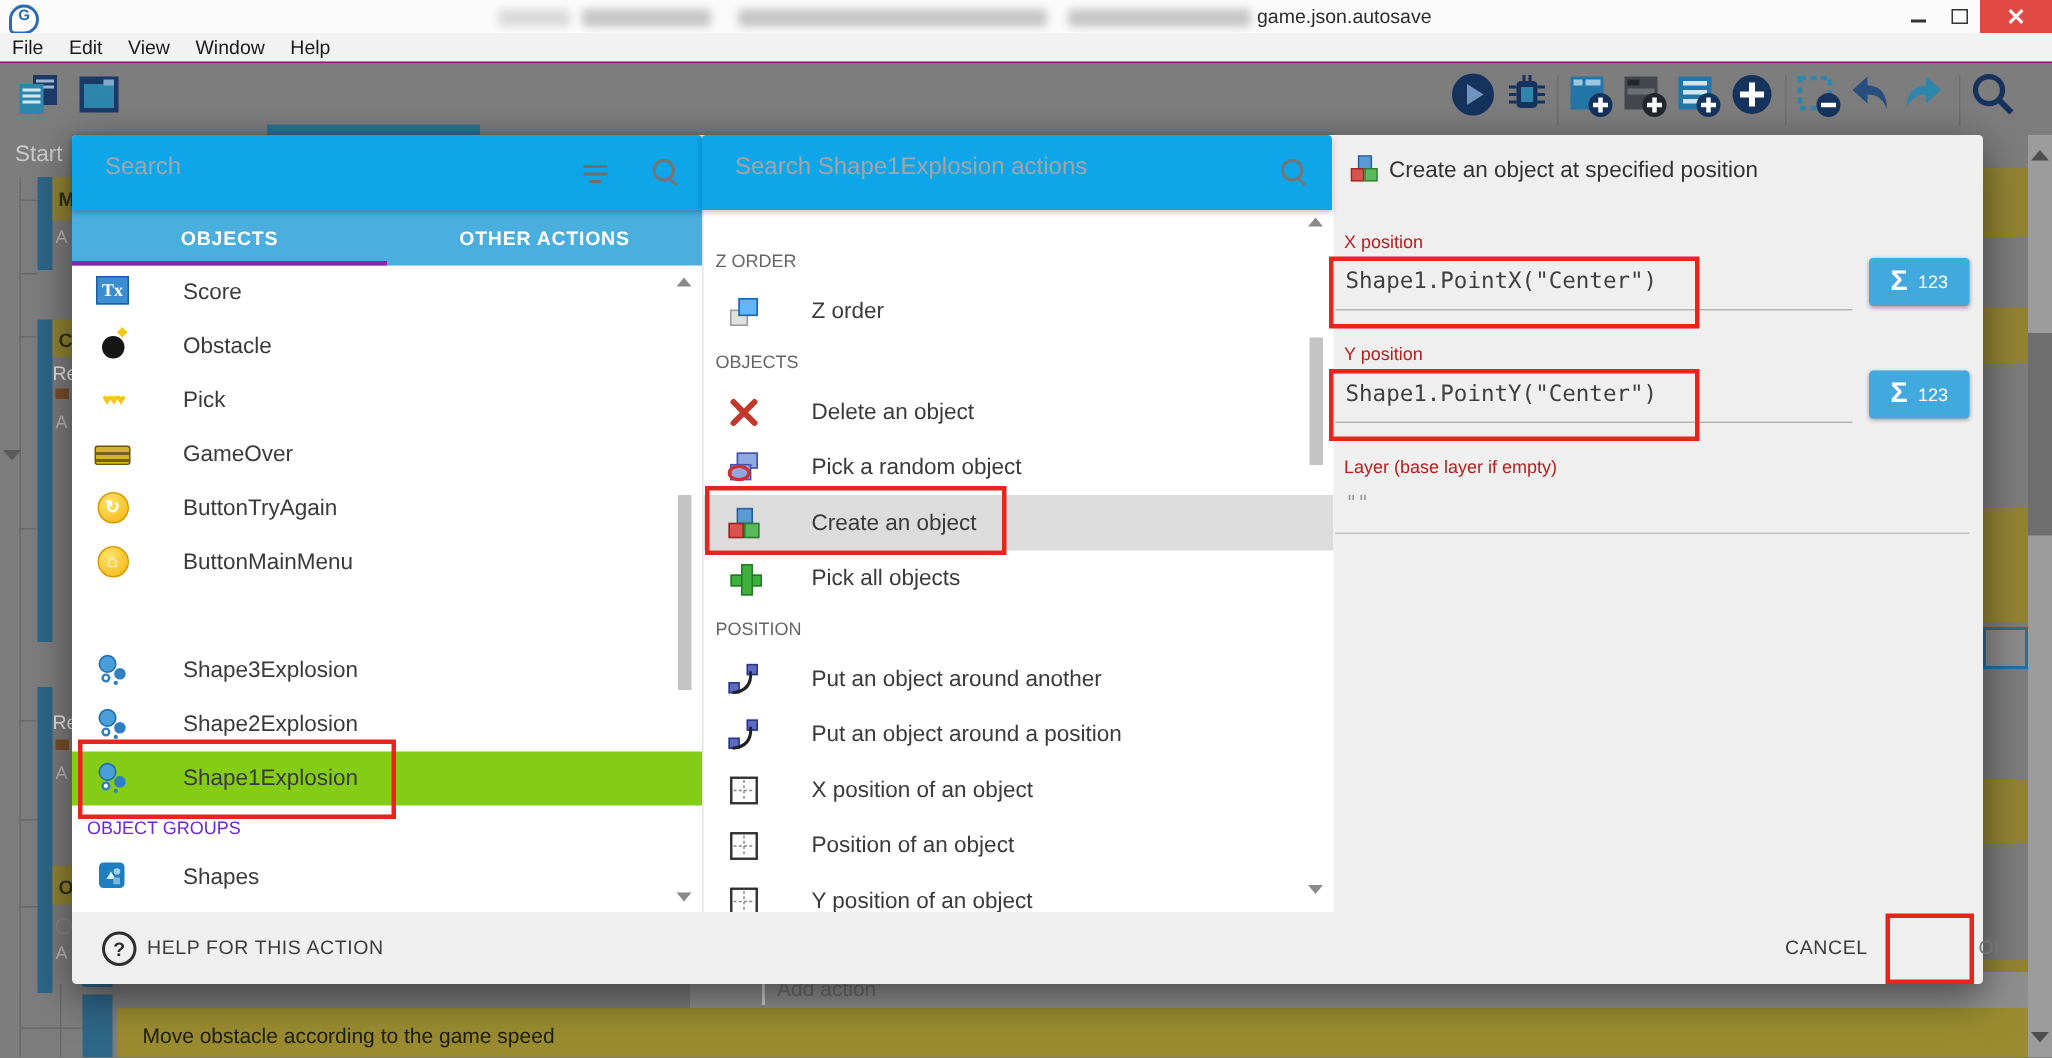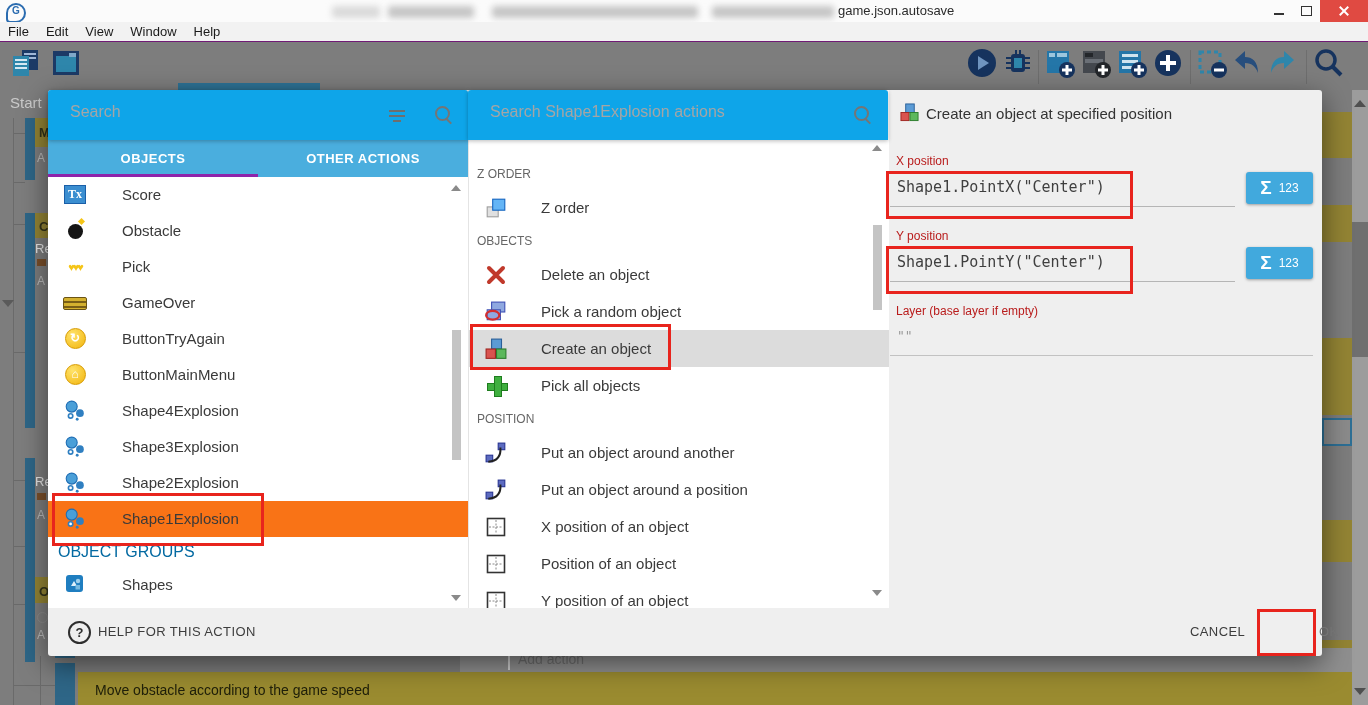--- a/index.html
+++ b/index.html
@@ -52,25 +52,25 @@
   .filtico::after{content:"";position:absolute;left:5px;top:12px;width:8px;height:2px;background:#6e6e6e;}
 
   #tabbar{position:absolute;left:0;top:50px;width:420px;height:37px;background:#4aaede;display:flex;z-index:2;}
   .tab{width:210px;text-align:center;line-height:37px;color:#fff;font-weight:bold;font-size:13px;letter-spacing:.5px;}
   #tab-underline{position:absolute;left:0;top:84px;width:210px;height:3px;background:#8e24aa;z-index:4;}
 
   .listpane{position:absolute;background:#fff;overflow:hidden;}
   .lrow{position:absolute;left:0;width:420px;height:36px;}
   .mrow{position:absolute;left:0;width:420px;height:37px;}
   .mhead{position:absolute;left:8px;width:400px;height:30px;line-height:30px;font-size:12px;color:#666;}
-  .rowsel{background:#f97316;text-align:right;}
+  .rowsel{background:#84cc16;text-align:right;}
   .rlabel{position:absolute;left:74px;top:0;line-height:36px;font-size:15px;color:#3a3a3a;}
   .mlabel{position:absolute;left:72px;top:0;line-height:37px;font-size:15px;color:#3a3a3a;}
   .oic{position:absolute;left:14px;top:50%;transform:translateY(-50%);width:26px;height:22px;text-align:center;}
-  .ghead{position:absolute;left:10px;width:400px;height:30px;line-height:30px;font-size:16px;color:#0369a1;}
+  .ghead{position:absolute;left:10px;width:400px;height:30px;line-height:30px;font-size:12px;color:#6d28d9;}
 
   
   .i-score{display:inline-block;width:20px;height:17px;background:#3b8ed0;border:1px solid #1a5fa8;color:#fff;font-family:"Liberation Serif",serif;font-weight:bold;font-size:12px;line-height:16px;}
   .i-bomb{display:inline-block;width:15px;height:15px;background:#151515;border-radius:50%;position:relative;margin-top:4px;}
   .i-bomb::after{content:"";position:absolute;right:-1px;top:-5px;width:5px;height:5px;background:#f5c518;transform:rotate(45deg);}
   .i-hearts{color:#f5c518;font-size:11px;letter-spacing:-2px;line-height:22px;}
   .i-gameover{display:inline-block;width:22px;height:11px;margin-top:5px;background:repeating-linear-gradient(#d4b12f 0 3px,#7a5f16 3px 5px);border:1px solid #6b5414;border-radius:2px;}
   .i-ybtn{display:inline-block;width:19px;height:19px;border-radius:50%;background:radial-gradient(circle at 35% 30%,#ffe36b,#f2b40c);border:1px solid #d79b00;color:#fff;font-size:12px;font-weight:bold;line-height:19px;text-align:center;}
 
   
@@ -302,29 +302,20 @@
         <span class="rlabel">GameOver</span>
       </div>
       <div class="lrow" style="top:144px">
         <span class="oic"><span class="i-ybtn">↻</span></span>
         <span class="rlabel">ButtonTryAgain</span>
       </div>
       <div class="lrow" style="top:180px">
         <span class="oic"><span class="i-ybtn">⌂</span></span>
         <span class="rlabel">ButtonMainMenu</span>
       </div>
-      <div class="lrow" style="top:216px">
-        <span class="oic"><svg width="22" height="22" viewBox="0 0 20 20">
-              <circle cx="7" cy="6" r="5" fill="#4a9fd8" stroke="#1f6eb5"></circle>
-              <circle cx="14.5" cy="12" r="3.5" fill="#2f7fc1"></circle>
-              <circle cx="6" cy="14.5" r="2" fill="#fff" stroke="#2f7fc1" stroke-width="1.5"></circle>
-              <circle cx="12" cy="17.5" r="1.3" fill="#2f7fc1"></circle>
-            </svg></span>
-        <span class="rlabel">Shape4Explosion</span>
-      </div>
       <div class="lrow" style="top:252px">
         <span class="oic"><svg width="22" height="22" viewBox="0 0 20 20">
               <circle cx="7" cy="6" r="5" fill="#4a9fd8" stroke="#1f6eb5"></circle>
               <circle cx="14.5" cy="12" r="3.5" fill="#2f7fc1"></circle>
               <circle cx="6" cy="14.5" r="2" fill="#fff" stroke="#2f7fc1" stroke-width="1.5"></circle>
               <circle cx="12" cy="17.5" r="1.3" fill="#2f7fc1"></circle>
             </svg></span>
         <span class="rlabel">Shape3Explosion</span>
       </div>
       <div class="lrow" style="top:288px">

